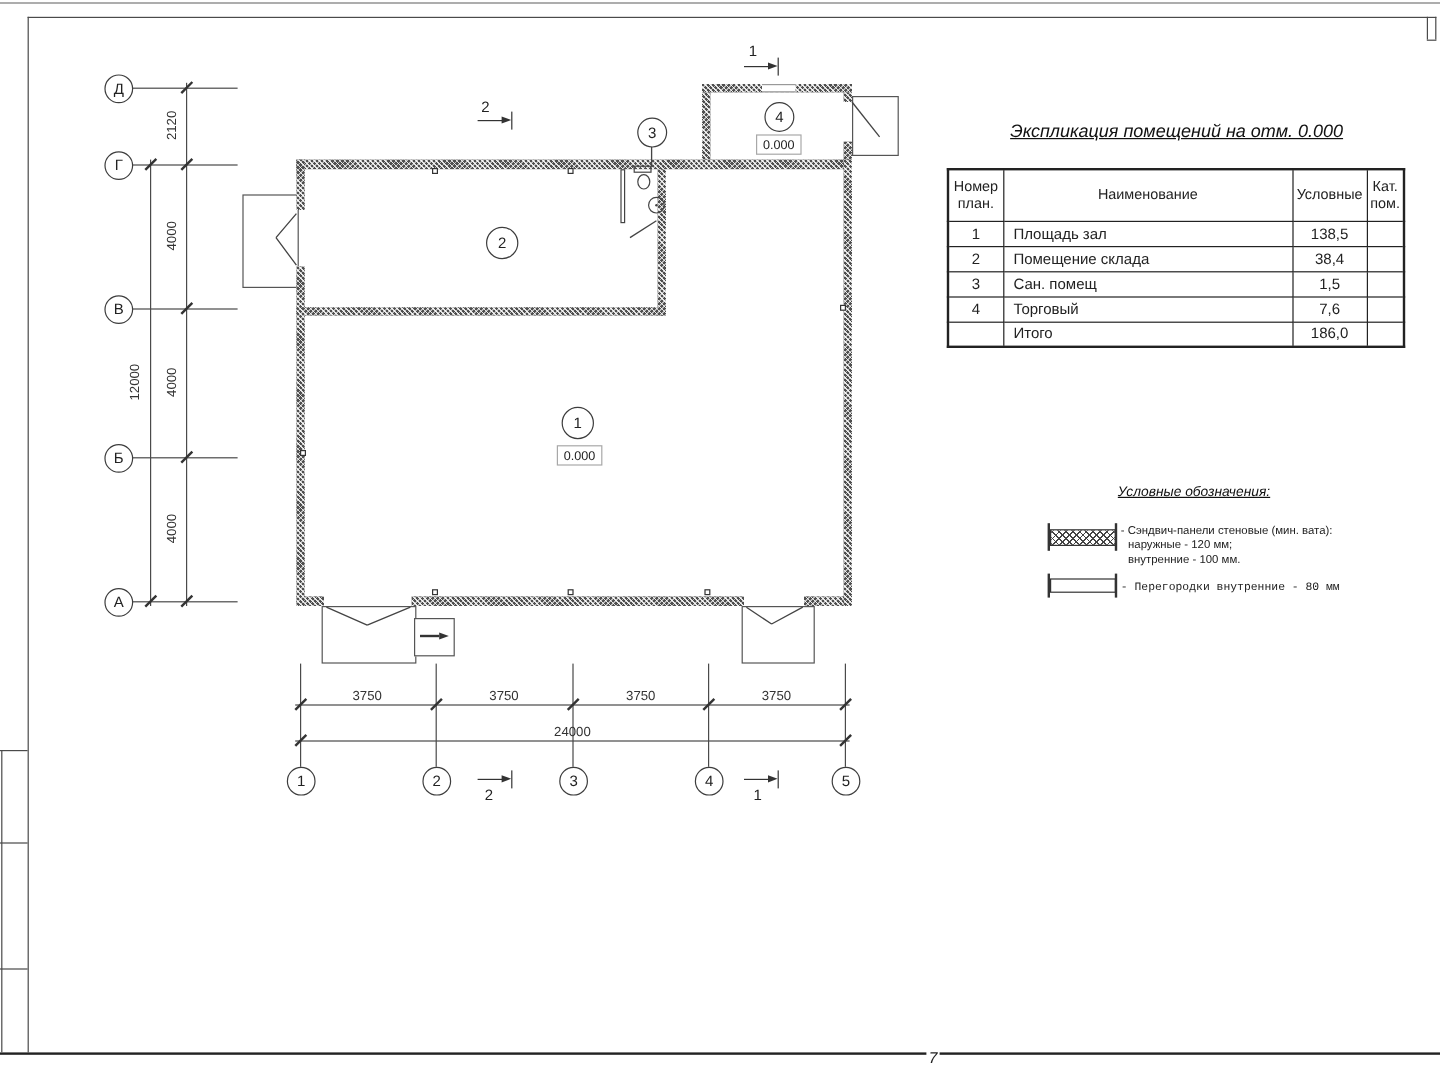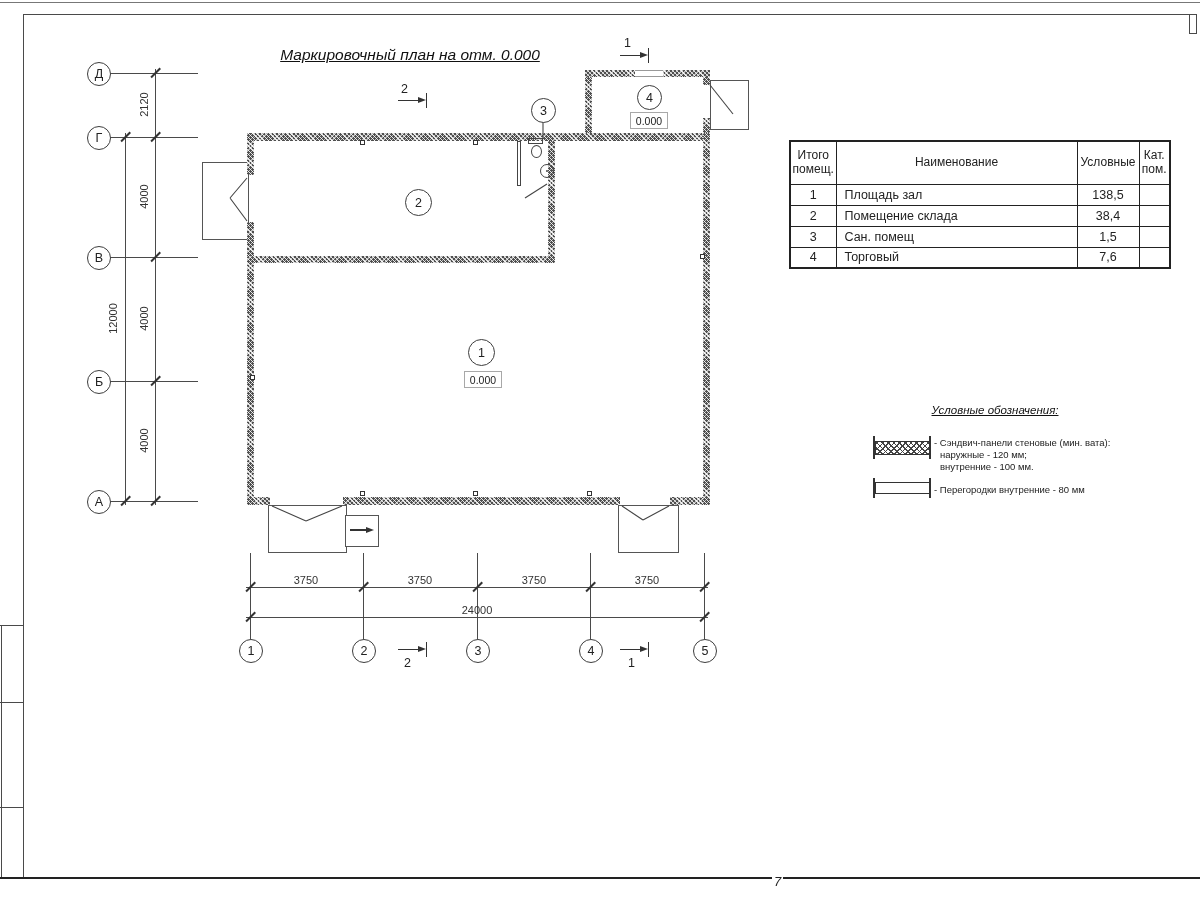--- a/index.html
+++ b/index.html
@@ -54,21 +54,21 @@
   <div class="vl" style="left:1196px;top:14px;height:19px;"></div>
   <div class="vl" style="left:1189px;top:14px;height:19px;"></div>
   <div class="hl" style="left:1189px;top:33px;width:8px;"></div>
   <div class="hl" style="left:0;top:877px;width:1200px;height:2px;background:#222;"></div>
   <div class="vl" style="left:1px;top:625px;height:252px;"></div>
   <div class="hl" style="left:0;top:625px;width:23px;"></div>
   <div class="hl" style="left:0;top:702px;width:23px;"></div>
   <div class="hl" style="left:0;top:807px;width:23px;"></div>
   <div class="a" style="left:772px;top:874px;font-size:13px;font-style:italic;background:#fff;padding:0 2px;">7</div>
 
-  <div class="title" style="left:250px;top:46px;width:320px;">Маркировочный план на отм. 0.000</div>
+  <div class="title" style="left:789px;top:101px;width:383px;font-size:15px;">Экспликация помещений на отм. 0.000</div>
 
   <div class="hl" style="left:109px;top:73px;width:89px;"></div>
   <div class="hl" style="left:109px;top:137px;width:89px;"></div>
   <div class="hl" style="left:109px;top:257px;width:89px;"></div>
   <div class="hl" style="left:109px;top:381px;width:89px;"></div>
   <div class="hl" style="left:109px;top:501px;width:89px;"></div>
 
   <div class="circ" style="left:87px;top:62px;width:22px;height:22px;">
       <span class="axlbl" style="position:static;">Д</span>
     </div>
@@ -227,21 +227,21 @@
 
   <table class="expl" style="left:789px;top:140px;">
     <colgroup>
         <col style="width:46px">
         <col style="width:241px">
         <col style="width:62px">
         <col style="width:31px">
       </colgroup>
     <thead>
       <tr>
-        <th>Итого помещ.</th>
+        <th>Номер план.</th>
         <th>Наименование</th>
         <th>Условные</th>
         <th>Кат. пом.</th>
       </tr>
     </thead>
     <tbody>
       <tr>
         <td>1</td>
         <td class="name">Площадь зал</td>
         <td>138,5</td>
@@ -256,32 +256,38 @@
       <tr>
         <td>3</td>
         <td class="name">Сан. помещ</td>
         <td>1,5</td>
         <td></td>
       </tr>
       <tr>
         <td>4</td>
         <td class="name">Торговый</td>
         <td>7,6</td>
+        <td></td>
+      </tr>
+      <tr>
+        <td></td>
+        <td class="name">Итого</td>
+        <td>186,0</td>
         <td></td>
       </tr>
     </tbody>
   </table>
 
   <div class="legtitle" style="left:900px;top:404px;width:190px;">Условные обозначения:</div>
 
   <div class="hatchsym" style="left:875px;top:441px;width:55px;height:14px;"></div>
   <div class="vl" style="left:873px;top:436px;height:23px;width:1.5px;background:#333;"></div>
   <div class="vl" style="left:929px;top:436px;height:23px;width:1.5px;background:#333;"></div>
   <div class="leg" style="left:934px;top:437px;">- Сэндвич-панели стеновые (мин. вата):</div>
   <div class="leg" style="left:940px;top:449px;">наружные - 120 мм;</div>
   <div class="leg" style="left:940px;top:461px;text-align:right;">внутренние - 100 мм.</div>
 
   <div class="a" style="left:875px;top:482px;width:55px;height:12px;border:1px solid #333;box-sizing:border-box;background:#fff;"></div>
   <div class="vl" style="left:873px;top:478px;height:20px;width:1.5px;background:#333;"></div>
   <div class="vl" style="left:929px;top:478px;height:20px;width:1.5px;background:#333;"></div>
-  <div class="leg" style="left:934px;top:484px;">- Перегородки внутренние - 80 мм</div>
+  <div class="leg" style="left:934px;top:484px;font-family:Liberation Mono, monospace;">- Перегородки внутренние - 80 мм</div>
 
 </div>
 
 </body></html>

